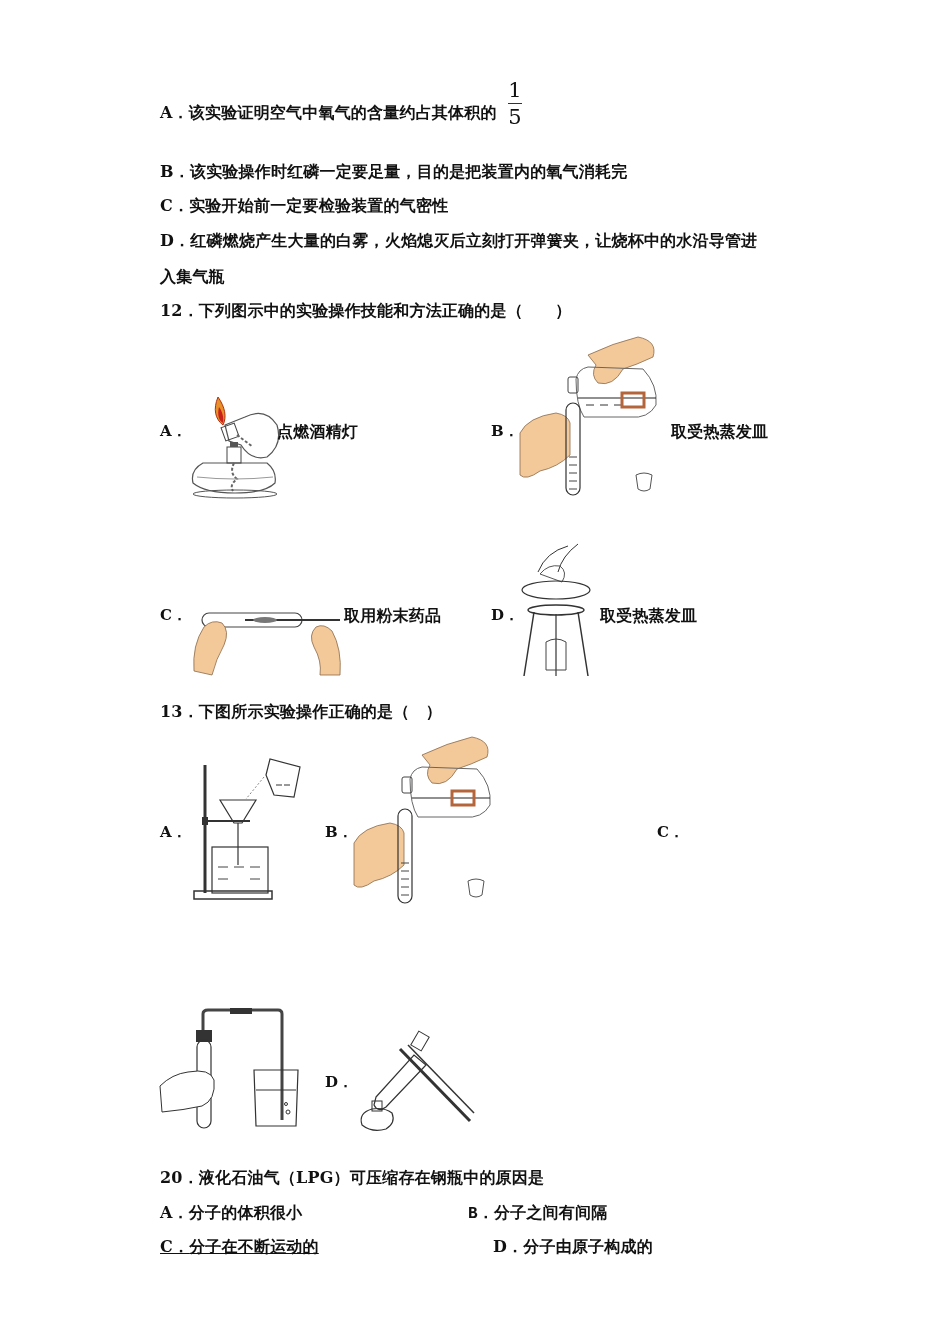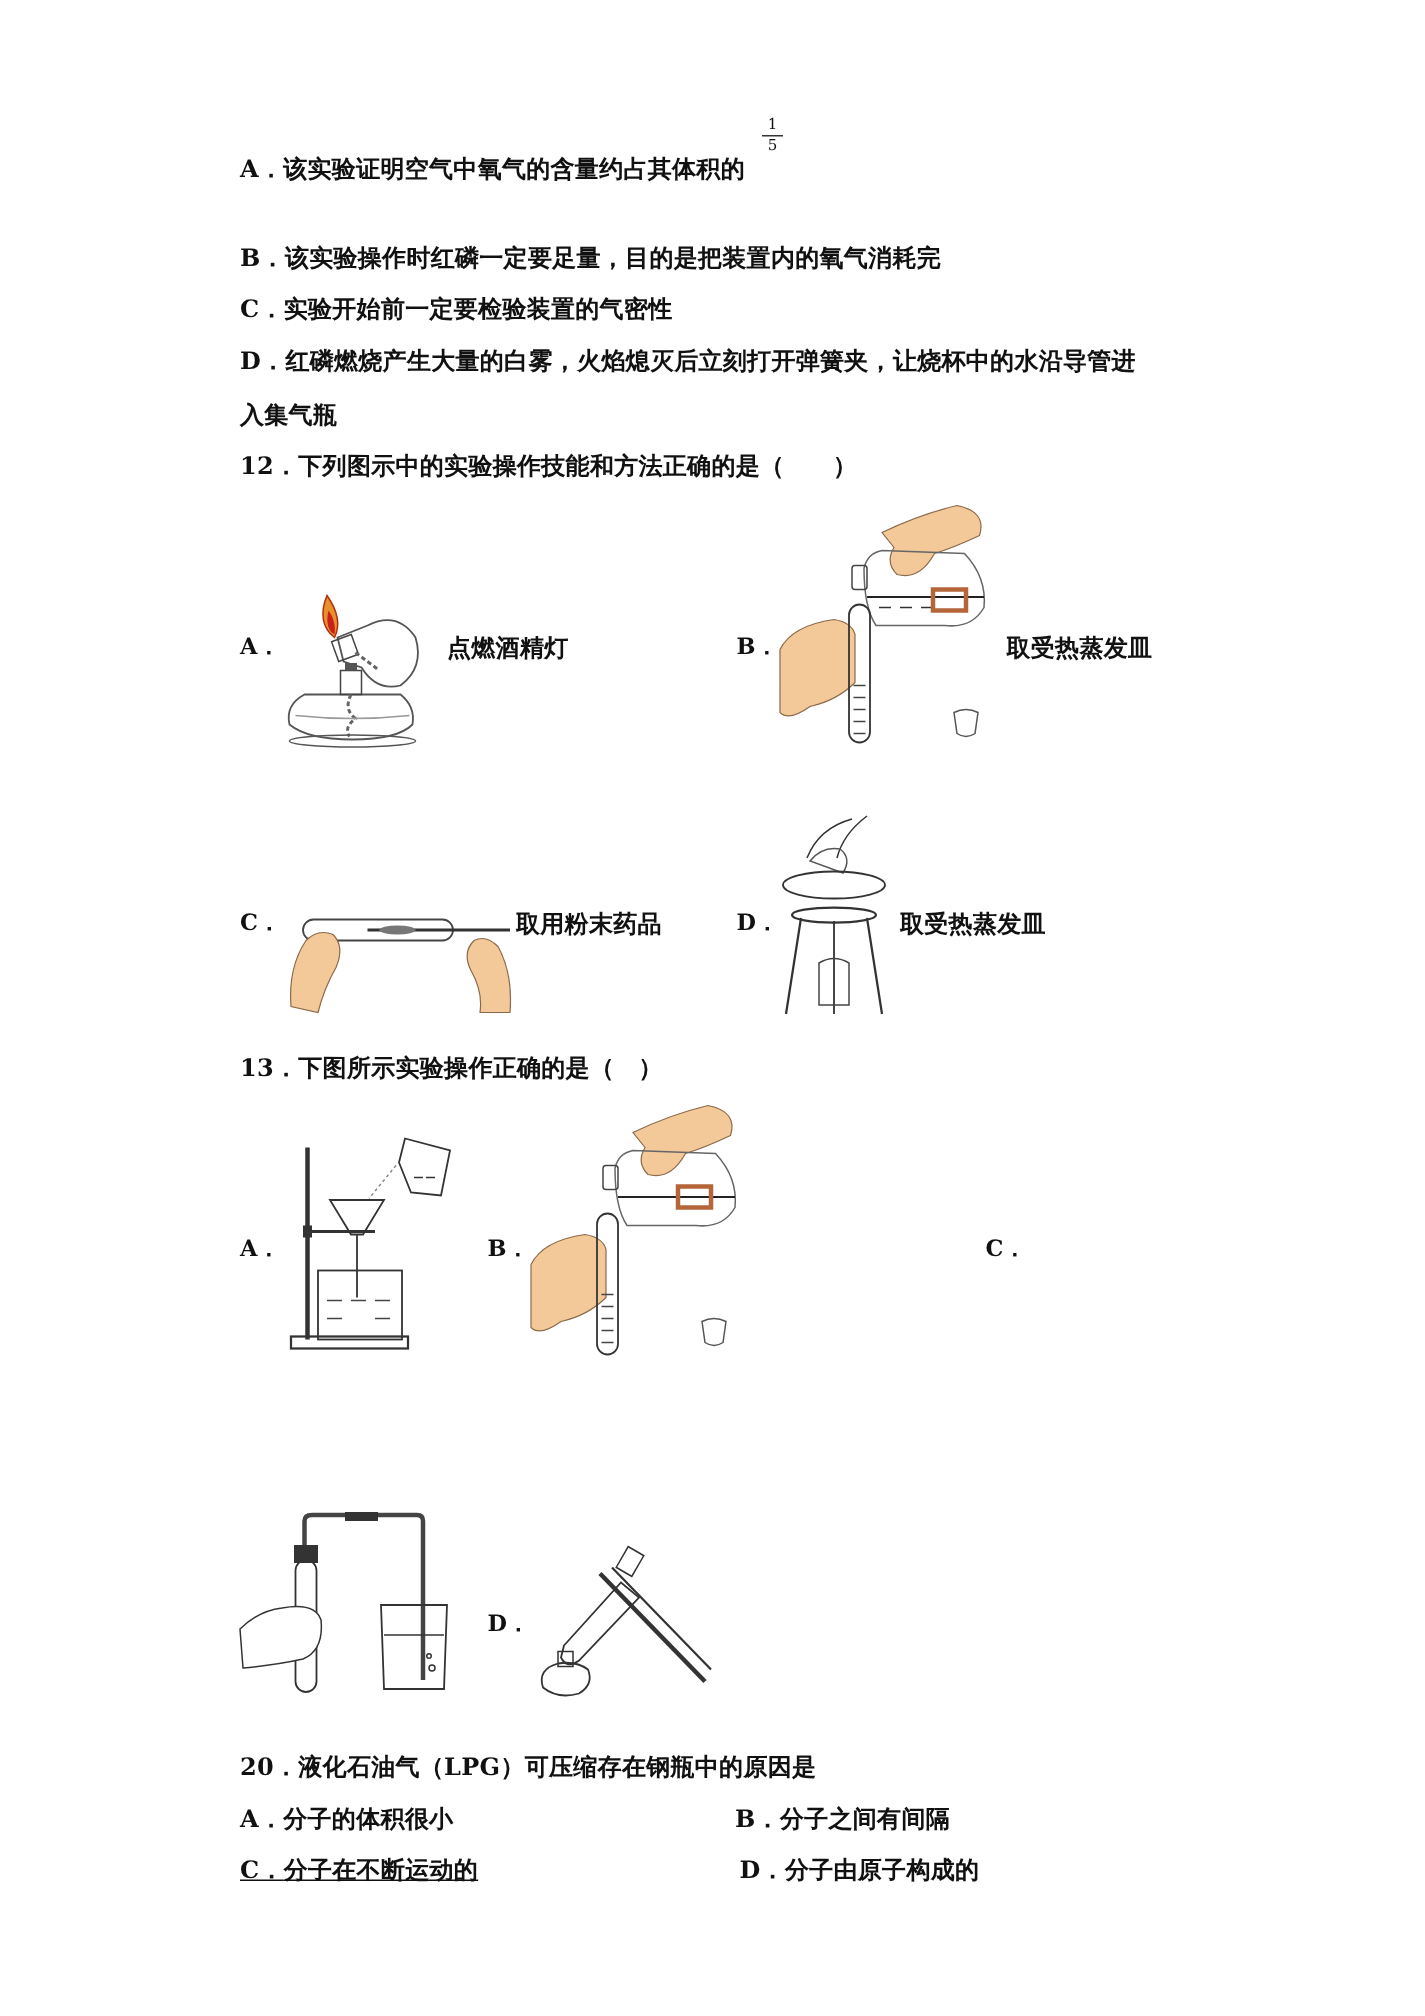--- a/index.html
+++ b/index.html
@@ -1,20 +1,20 @@
 <!DOCTYPE html>
 <html><head>
 <meta charset="utf-8">
 <style>
   html, body { margin: 0; padding: 0; background: #ffffff; }
   body { width: 950px; height: 1344px; position: relative; overflow: hidden;
          font-family: "DejaVu Serif", "Liberation Serif", serif; color: #111; }
   .t { position: absolute; font-size: 16px; font-weight: bold; white-space: nowrap; letter-spacing: 0.2px; }
   .lbl { position: absolute; font-size: 15px; font-weight: bold; }
-  .frac { position: absolute; font-size: 10px; font-weight: normal; text-align: center; width: 14px; }
+  .frac { position: absolute; font-size: 21px; font-weight: normal; text-align: center; width: 14px; }
   .frac .bar { display: block; border-top: 1px solid #333; margin: 1px 0; }
   .fig { position: absolute; }
   svg { display: block; }
 </style>
 </head>
 <body>
 
 <div class="t" style="left:160px;top:103px;">
   <span>A．</span><span>该实验证明空气中氧气的含量约占其体积的</span>
 </div>
@@ -45,21 +45,21 @@
     <rect x="38" y="30" width="14" height="14" fill="none" stroke="#444" transform="rotate(-20 45 37)"></rect>
     <path d="M52 40 L68 52" stroke="#666" stroke-width="2" stroke-dasharray="3,2"></path>
     <path d="M18 68 Q5 75 8 88 Q20 98 50 98 Q80 98 90 88 Q92 76 82 68Z" fill="none" stroke="#555" stroke-width="1.2"></path>
     <rect x="42" y="52" width="14" height="16" fill="none" stroke="#444"></rect>
     <rect x="45" y="47" width="8" height="5" fill="#555"></rect>
     <path d="M49 68 Q44 78 52 84 Q44 90 48 96" stroke="#666" stroke-width="2" fill="none" stroke-dasharray="3,2"></path>
     <path d="M12 82 Q50 86 88 82" stroke="#999" fill="none"></path>
     <ellipse cx="50" cy="99" rx="42" ry="4" fill="none" stroke="#555"></ellipse>
   </svg>
 </div>
-<div class="t" style="left:298px;top:422px;">点燃酒精灯</div>
+<div class="t" style="left:277px;top:422px;">点燃酒精灯</div>
 
 <div class="lbl" style="left:491px;top:422px;">B．</div>
 <div class="fig" style="left:518px;top:335px;">
   <svg width="150" height="165" viewBox="0 0 150 165">
     <path d="M70 20 Q95 8 120 2 Q140 6 135 22 Q118 30 105 34 Q95 52 80 48 Q72 40 78 30Z" fill="#f3c99a" stroke="#8a6a4a" stroke-width="0.8"></path>
     <path d="M58 44 Q60 34 70 32 L125 34 Q140 50 138 70 Q130 84 112 82 L66 82 Q58 70 58 44Z" fill="none" stroke="#666" stroke-width="1"></path>
     <rect x="50" y="42" width="10" height="16" rx="2" fill="none" stroke="#444"></rect>
     <line x1="60" y1="63" x2="138" y2="63" stroke="#222" stroke-width="1.2"></line>
     <path d="M68 70 h8 M82 70 h8 M96 70 h8" stroke="#333"></path>
     <rect x="104" y="58" width="22" height="14" fill="none" stroke="#b5653a" stroke-width="3"></rect>
@@ -157,21 +157,21 @@
     <line x1="56" y1="20" x2="122" y2="88" stroke="#333" stroke-width="1.5"></line>
     <path d="M10 100 Q6 88 20 84 Q32 82 40 88 Q44 98 34 104 Q20 108 10 100Z" fill="none" stroke="#333" stroke-width="1.2"></path>
     <rect x="20" y="76" width="10" height="10" fill="none" stroke="#333"></rect>
   </svg>
 </div>
 
 <div class="t" style="left:160px;top:1168px;">20．液化石油气（LPG）可压缩存在钢瓶中的原因是</div>
 <div class="t" style="left:160px;top:1203px;">
   <span>A．</span><span>分子的体积很小</span>
 </div>
-<div class="t" style="left:490px;top:1203px;">
+<div class="t" style="left:468px;top:1203px;font-family:Liberation Mono, monospace;">
   <span>B．</span><span>分子之间有间隔</span>
 </div>
 <div class="t" style="left:160px;top:1237px;text-decoration:underline;">
   <span>C．</span><span>分子在不断运动的</span>
 </div>
 <div class="t" style="left:493px;top:1237px;">
   <span>D．</span><span>分子由原子构成的</span>
 </div>
 
 </body></html>

